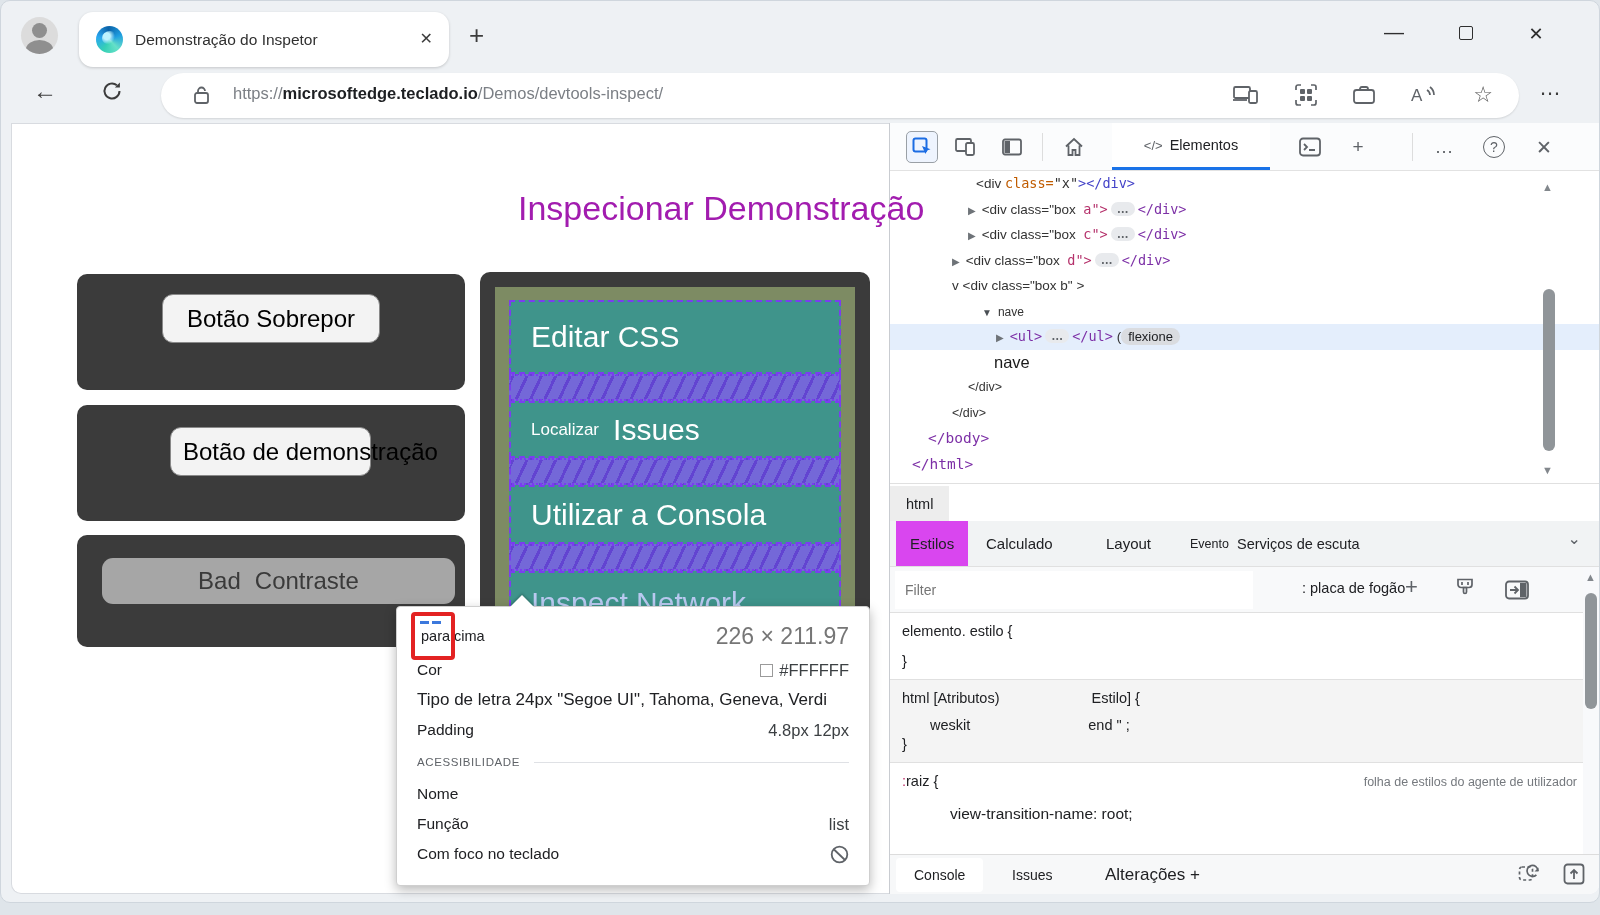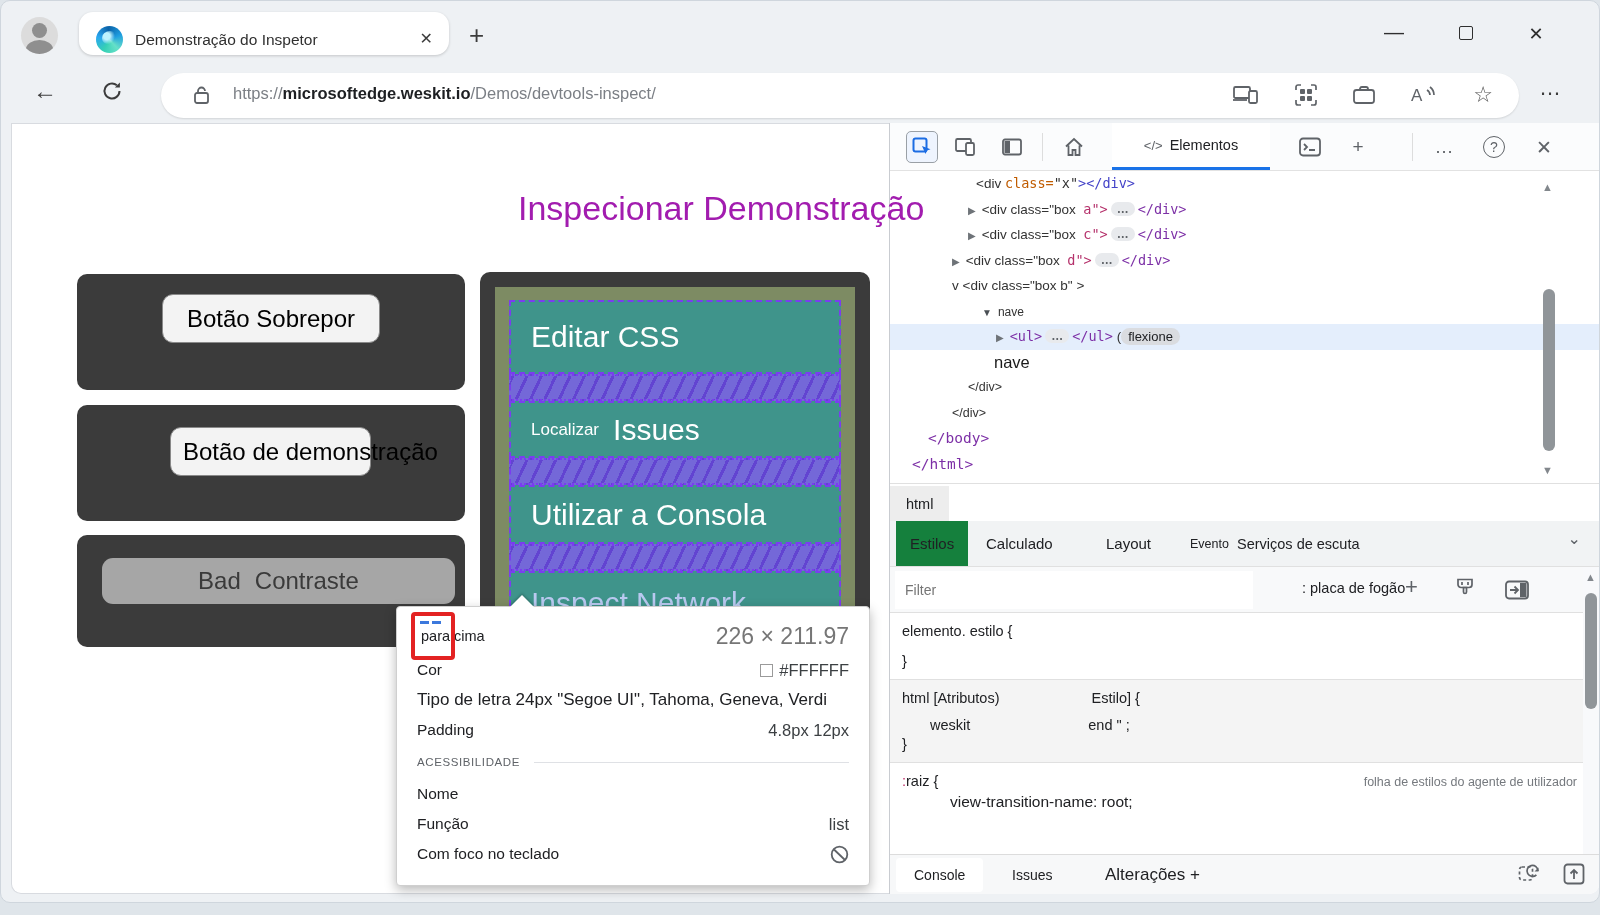--- a/index.html
+++ b/index.html
@@ -9,21 +9,21 @@
 
   .window { position:absolute; inset:0 0 12px 0; background:#eef1f4;
     border:1px solid #cfd6dd; border-radius:10px 10px 10px 10px; }
 
   
   .tabstrip { position:absolute; top:0; left:0; right:0; height:66px; }
   .avatar { position:absolute; left:20px; top:16px; width:37px; height:37px; border-radius:50%;
     background:#dcdcdc; overflow:hidden; }
   .avatar .head { position:absolute; left:11px; top:6px; width:15px; height:15px; border-radius:50%; background:#8f8f8f; }
   .avatar .body { position:absolute; left:5px; top:23px; width:27px; height:18px; border-radius:50% 50% 0 0; background:#8f8f8f; }
-  .tab { position:absolute; left:78px; top:11px; width:370px; height:43px; background:#fff;
+  .tab { position:absolute; left:78px; top:11px; width:370px; height:55px; background:#fff;
     border-radius:14px; box-shadow:0 1px 3px rgba(0,0,0,.18); }
   .edge-logo { position:absolute; left:17px; top:14px; width:27px; height:27px; border-radius:50%;
     background:conic-gradient(from 210deg,#35d0b5,#2aa7f0,#0b62a8,#1e9de0,#66e0c8,#35d0b5); }
   .edge-logo::after{ content:""; position:absolute; left:6px; top:5px; width:16px; height:13px;
     border-radius:50% 50% 40% 40%; background:radial-gradient(circle at 30% 40%, #bdf3ff 0 25%, rgba(255,255,255,0) 60%); }
   .tab-title { position:absolute; left:56px; top:19px; font-size:15.5px; color:#303030; white-space:nowrap; }
   .tab-close { position:absolute; right:16px; top:17px; font-size:16px; color:#3c3c3c; cursor:default; }
   .newtab { position:absolute; left:468px; top:19px; font-size:26px; font-weight:300; color:#3c3c3c; }
   .winbtn { position:absolute; top:20px; width:34px; height:28px; text-align:center; color:#2f2f2f; }
   .wb-min { left:1376px; font-size:20px; line-height:22px; }
@@ -123,21 +123,21 @@
   .sb-arrow { position:absolute; left:3px; font-size:11px; color:#82878c; }
   .sb-thumb { position:absolute; left:4px; width:12px; background:#909599; border-radius:7px; }
 
   .crumbs { position:absolute; top:360px; left:0; right:0; height:38px; border-top:1px solid #e0e0e0; background:#fff; }
   .crumb-chip { position:absolute; left:0; top:2px; height:36px; background:#ededed; padding:0 16px;
     display:flex; align-items:center; font-size:14.5px; color:#202124; }
 
   .style-tabs { position:absolute; top:398px; left:0; right:0; height:46px; background:#f1f3f4;
     border-bottom:1px solid #e0e0e0; }
   .stab { position:absolute; top:0; height:100%; display:flex; align-items:center; font-size:15px; color:#202124; }
-  .stab.active { background:#15803d; padding:12px 14px; }
+  .stab.active { background:#d946ef; padding:12px 14px; }
   .chev { position:absolute; right:18px; top:8px; font-size:16px; color:#5f6368; }
 
   .filter-row { position:absolute; top:444px; left:0; right:3px; height:46px; background:#f8f9fa; border-bottom:1px solid #e0e0e0; }
   .filter-input { position:absolute; left:5px; top:4px; width:358px; height:38px; border:none; background:#fff;
     font-size:14px; padding:0 10px; color:#202124; outline:none; }
   .hovcls { position:absolute; left:412px; top:13px; font-size:14.5px; color:#202124; }
   .fplus { position:absolute; left:515px; top:7px; font-size:22px; color:#5f6368; }
 
   .rules { position:absolute; top:490px; left:0; right:16px; bottom:40px; background:#fff; overflow:hidden;
     font-size:14.5px; color:#202124; }
@@ -183,21 +183,21 @@
           <path d="M18.9 2.6v5h-5z" fill="#3c3c3c"></path>
         </svg>
     </span>
     <div class="omnibox">
       <span class="lock">
         <svg width="17" height="20" viewBox="0 0 17 20">
             <rect x="2" y="8" width="13" height="10" rx="2" fill="none" stroke="#5f6368" stroke-width="1.8"></rect>
             <path d="M5 8V6a3.5 3.5 0 0 1 7 0" fill="none" stroke="#5f6368" stroke-width="1.8"></path>
           </svg>
       </span>
-      <span class="url"><span>https://</span><b>microsoftedge.weskit.io</b><span>/Demos/devtools-inspect/</span></span>
+      <span class="url"><span>https://</span><b>microsoftedge.teclado.io</b><span>/Demos/devtools-inspect/</span></span>
       <div class="obx-icons">
         <svg width="26" height="20" viewBox="0 0 26 20">
             <rect x="1" y="2" width="16" height="11" rx="1.5" fill="none" stroke="#5f6368" stroke-width="1.8"></rect>
             <path d="M0 15h14" stroke="#5f6368" stroke-width="1.8"></path>
             <rect x="16" y="6" width="8" height="12" rx="1.5" fill="#fff" stroke="#5f6368" stroke-width="1.8"></rect>
           </svg>
         <svg width="22" height="22" viewBox="0 0 22 22">
             <path d="M6 1H3a2 2 0 0 0-2 2v3M16 1h3a2 2 0 0 1 2 2v3M6 21H3a2 2 0 0 1-2-2v-3M16 21h3a2 2 0 0 0 2-2v-3" fill="none" stroke="#5f6368" stroke-width="1.7"></path>
             <rect x="5" y="5" width="5" height="5" rx="1" fill="#5f6368"></rect>
             <rect x="12" y="5" width="5" height="5" rx="1" fill="#5f6368"></rect>
@@ -401,21 +401,21 @@
           <div style="margin-top:14px">}</div>
         </div>
         <div class="rule rule-gray">
           <div><span>html [Atributos)</span><span style="margin-left:92px">Estilo] {</span></div>
           <div style="margin-top:11px"><span style="margin-left:28px">weskit</span><span style="margin-left:118px">end " ;</span></div>
           <div style="margin-top:3px">}</div>
         </div>
         <div class="rule" style="border-bottom:none">
           <div><span class="pink">:</span><span>raiz {</span></div>
           <span class="origin">folha de estilos do agente de utilizador</span>
-          <div class="prop" style="margin-top:4px">view-transition-name: root;</div>
+          <div class="prop" style="margin-top:16px">view-transition-name: root;</div>
         </div>
       </div>
 
       <div class="sb-styles">
         <span class="sb-arrow" style="top:4px;left:2px">▲</span>
         <div class="sb-thumb" style="top:26px;height:116px;left:2px"></div>
 
       </div>
 
       <div class="drawer">

